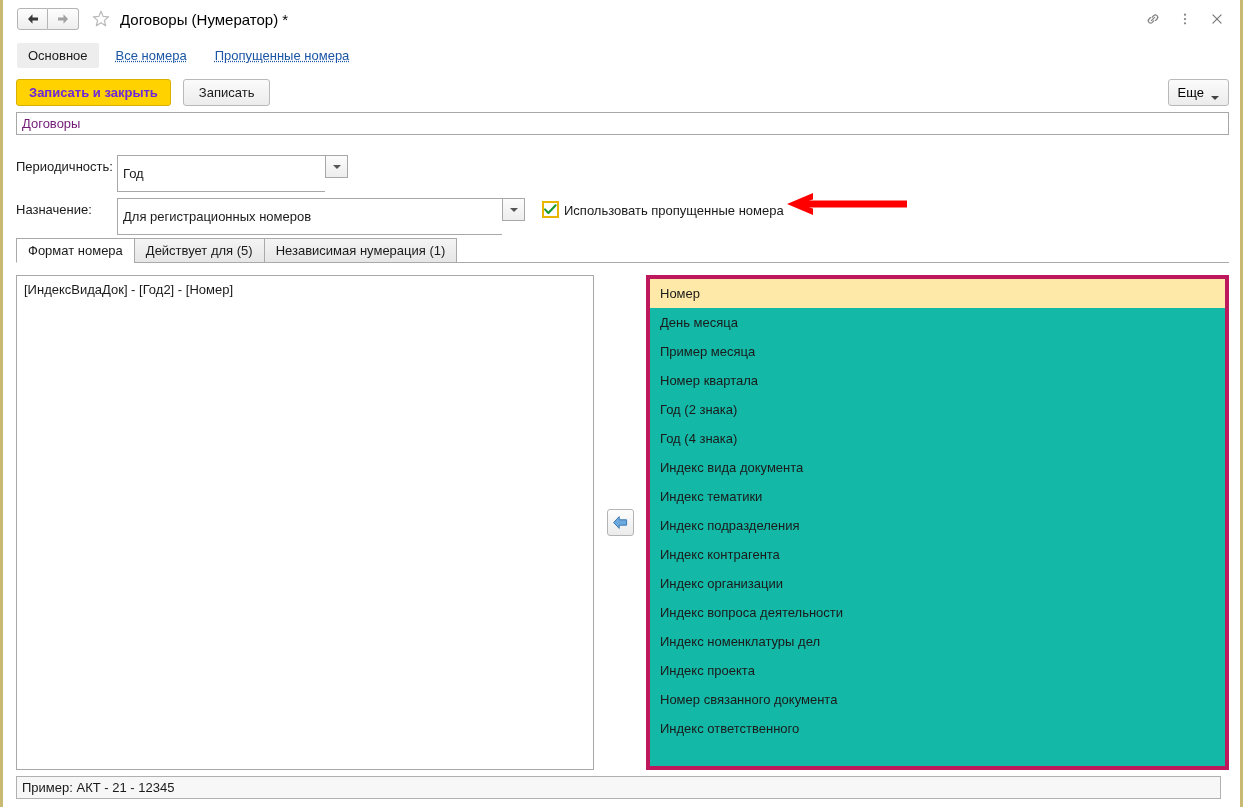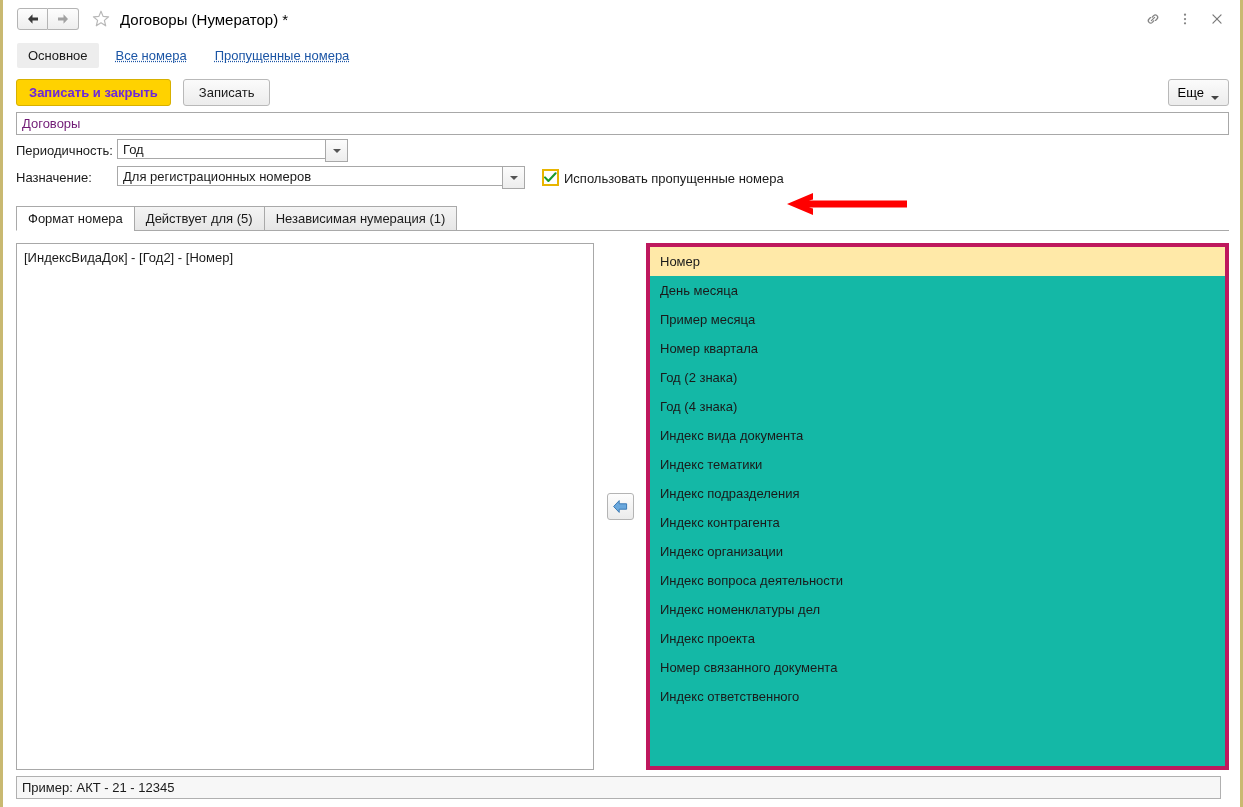--- a/index.html
+++ b/index.html
@@ -128,31 +128,31 @@
     width: 100%; height: 23px;
     border: 1px solid #a8a8a8;
     background: #fff;
     font-family: inherit; font-size: 13px;
     color: #701a75;
     padding: 0 5px;
     outline: none;
   }
   .row {
     display: flex; align-items: center;
-    margin-top: 4px;
+    margin-top: 20px;
   }
   .row-label {
     font-size: 13px; color: #1a1a1a;
     white-space: nowrap;
   }
   .combo {
     display: flex; height: 23px;
   }
   .combo input {
-    height: 20px;
+    height: 37px;
     border: 1px solid #a8a8a8;
     border-right: none;
     background: #fff;
     font-family: inherit; font-size: 13px; color: #1a1a1a;
     padding: 0 5px; outline: none;
   }
   .combo-btn {
     width: 23px; height: 23px;
     border: 1px solid #a8a8a8;
     background: linear-gradient(to bottom,#fcfcfc,#ededed);

